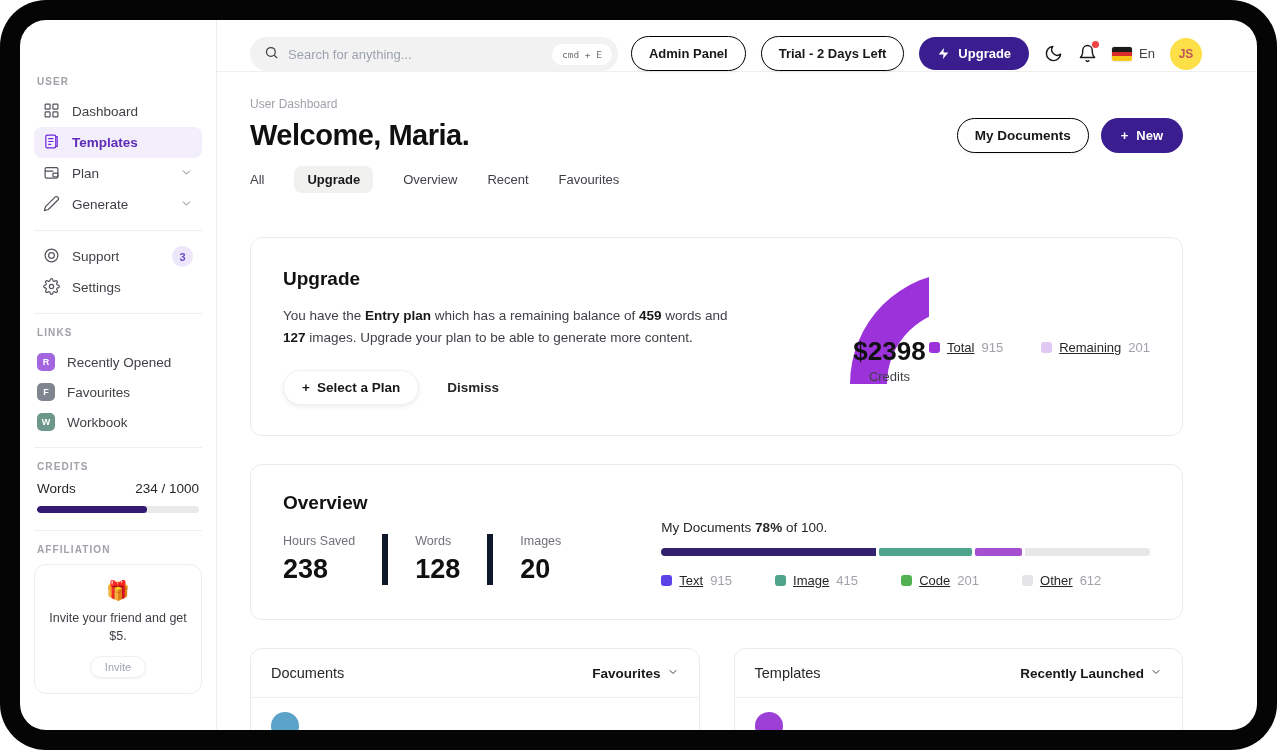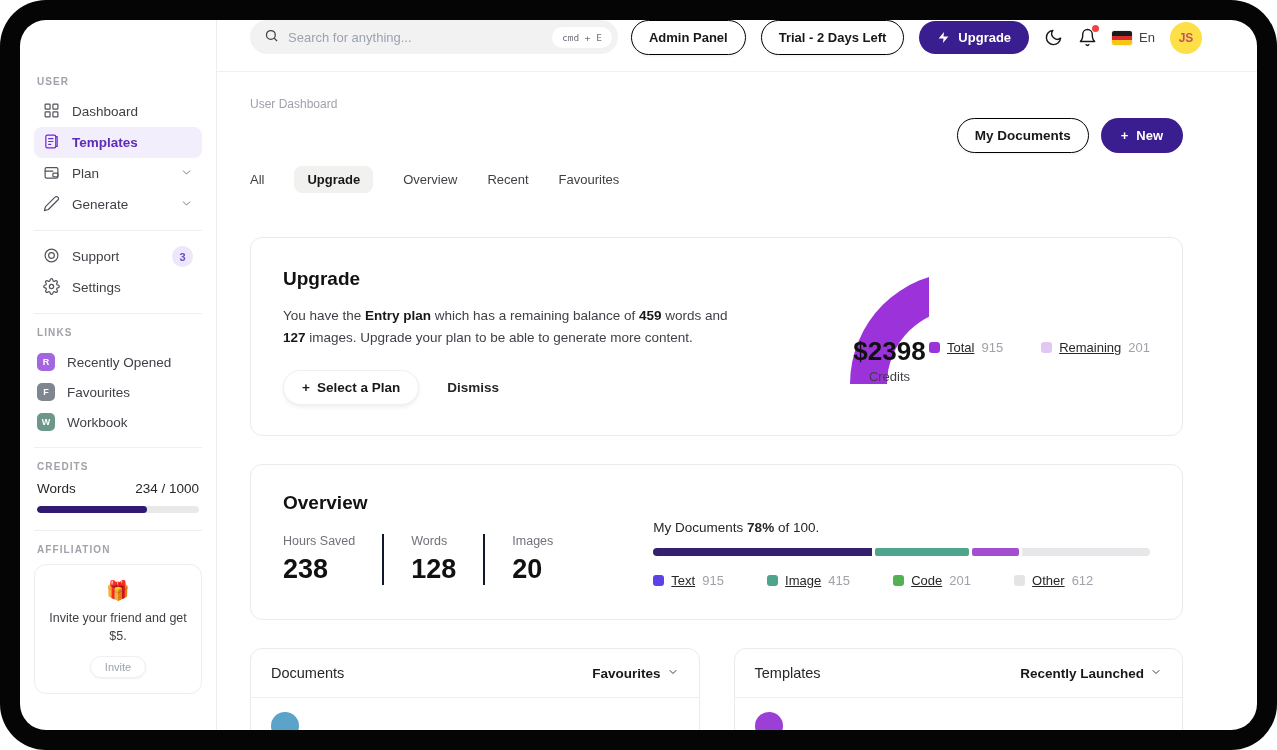--- a/index.html
+++ b/index.html
@@ -23,21 +23,21 @@
   .credits-row { display:flex; justify-content:space-between; font-size:13.5px; color:#27272a; margin:4px 3px 10px; }
   .credits-track { height:7px; background:#e9e9e9; border-radius:999px; margin:0 3px; overflow:hidden; }
   .credits-fill { height:100%; width:68%; background:#321a72; border-radius:999px; }
   .affil-card { border:1px solid #ededed; border-radius:12px; text-align:center; padding:14px 10px 15px; margin-top:4px; }
   .affil-emoji { font-size:19px; }
   .affil-text { font-size:12.5px; color:#3f3f46; line-height:1.45; margin:7px 4px 11px; }
   .invite-btn { display:inline-block; padding:4px 14px; border:1px solid #f0f0f0; border-radius:999px; box-shadow:0 1px 2px rgba(0,0,0,.06); color:#9ca3af; font-size:11px; cursor:pointer; background:#fff; }
 
   
   .right-col { flex:1; min-width:0; display:flex; flex-direction:column; }
-  .topbar { height:52px; flex-shrink:0; border-bottom:1px solid #efefef; display:flex; align-items:flex-start; padding:0 55px 0 33px; }
+  .topbar { height:52px; flex-shrink:0; border-bottom:1px solid #efefef; display:flex; align-items:flex-end; padding:0 55px 0 33px; }
   .search { width:368px; height:34px; background:#f2f2f2; border-radius:999px; display:flex; align-items:center; gap:9px; padding:0 6px 0 14px; }
   .search svg { width:15px; height:15px; stroke:#3f3f46; fill:none; stroke-width:2; flex-shrink:0; }
   .search input { flex:1; border:none; background:transparent; outline:none; font-size:13px; color:#18181b; font-family:"Liberation Sans",sans-serif; }
   .search input::placeholder { color:#9ca3af; }
   .shortcut { background:#fff; border-radius:999px; padding:5px 10px; font-size:9.5px; color:#71717a; font-family:"DejaVu Sans Mono", monospace; white-space:nowrap; }
   .topbar-right { margin-left:auto; display:flex; align-items:center; gap:15px; }
   .pill-btn { background:#fff; border:1px solid #000000; border-radius:999px; box-shadow:0 1px 3px rgba(0,0,0,.07); padding:9px 17px; font-size:13px; font-weight:600; color:#18181b; cursor:pointer; white-space:nowrap; }
   .primary-btn { background:#3a1d8e; color:#fff; border:none; border-radius:999px; padding:9px 18px; font-size:13px; font-weight:600; display:flex; align-items:center; gap:8px; cursor:pointer; white-space:nowrap; }
   .icon-btn { background:none; border:none; cursor:pointer; position:relative; display:flex; }
   .icon-btn svg { width:19px; height:19px; stroke:#18181b; fill:none; stroke-width:1.8; stroke-linecap:round; stroke-linejoin:round; }
@@ -76,21 +76,21 @@
   .gauge-value { font-size:26px; font-weight:800; color:#111; }
   .gauge-label { font-size:13px; color:#3f3f46; margin-top:2px; }
   .gauge-legend { display:flex; gap:38px; margin-top:21px; }
   .legend-item { display:flex; align-items:center; gap:7px; font-size:13px; }
   .legend-swatch { width:11px; height:11px; border-radius:3px; flex-shrink:0; }
   .legend-label { color:#27272a;text-decoration:underline; }
   .legend-value { color:#a1a1aa; }
 
   .overview-card { margin-top:28px; min-height:156px; padding:27px 32px 28px; display:flex; gap:46px; }
   .stats { display:flex; margin-top:20px; }
-  .stat { padding-right:27px; margin-right:27px; border-right:2px solid #0f172a; }
+  .stat { padding-right:27px; margin-right:27px; border-right:6px solid #0f172a; }
   .stat:last-child { border-right:none; }
   .stat-label { font-size:12.5px; color:#71717a; }
   .stat-value { font-size:27px; font-weight:800; color:#111; margin-top:6px; }
   .overview-right { flex:1; margin-top:28px; min-width:430px; }
   .progress-label { font-size:13.5px; color:#27272a; }
   .progress-bar { margin-top:13px; display:flex; gap:3px; height:8px; }
   .seg { height:8px; border-radius:2px; }
   .seg:first-child { border-radius:999px 2px 2px 999px; }
   .seg:last-child { border-radius:2px 999px 999px 2px; flex:1; }
   .progress-legend { display:flex; justify-content:space-between; margin-top:17px; max-width:440px; }
@@ -250,20 +250,21 @@
             <span class="flag"></span>
             <span class="lang-label">En</span>
           </div>
           <div class="avatar">JS</div>
         </div>
       </header>
 
       <main class="main">
         <div class="breadcrumb">User Dashboard</div>
         <div class="header-row">
+          <h1 class="page-title">Welcome, Maria.</h1>
           <div class="header-actions">
             <button class="pill-btn" style="font-size:13.5px;">My Documents</button>
             <button class="primary-btn" style="padding:10px 20px;">
               <span>+</span>
               <span>New</span>
             </button>
           </div>
         </div>
 
         <nav class="tabs">

